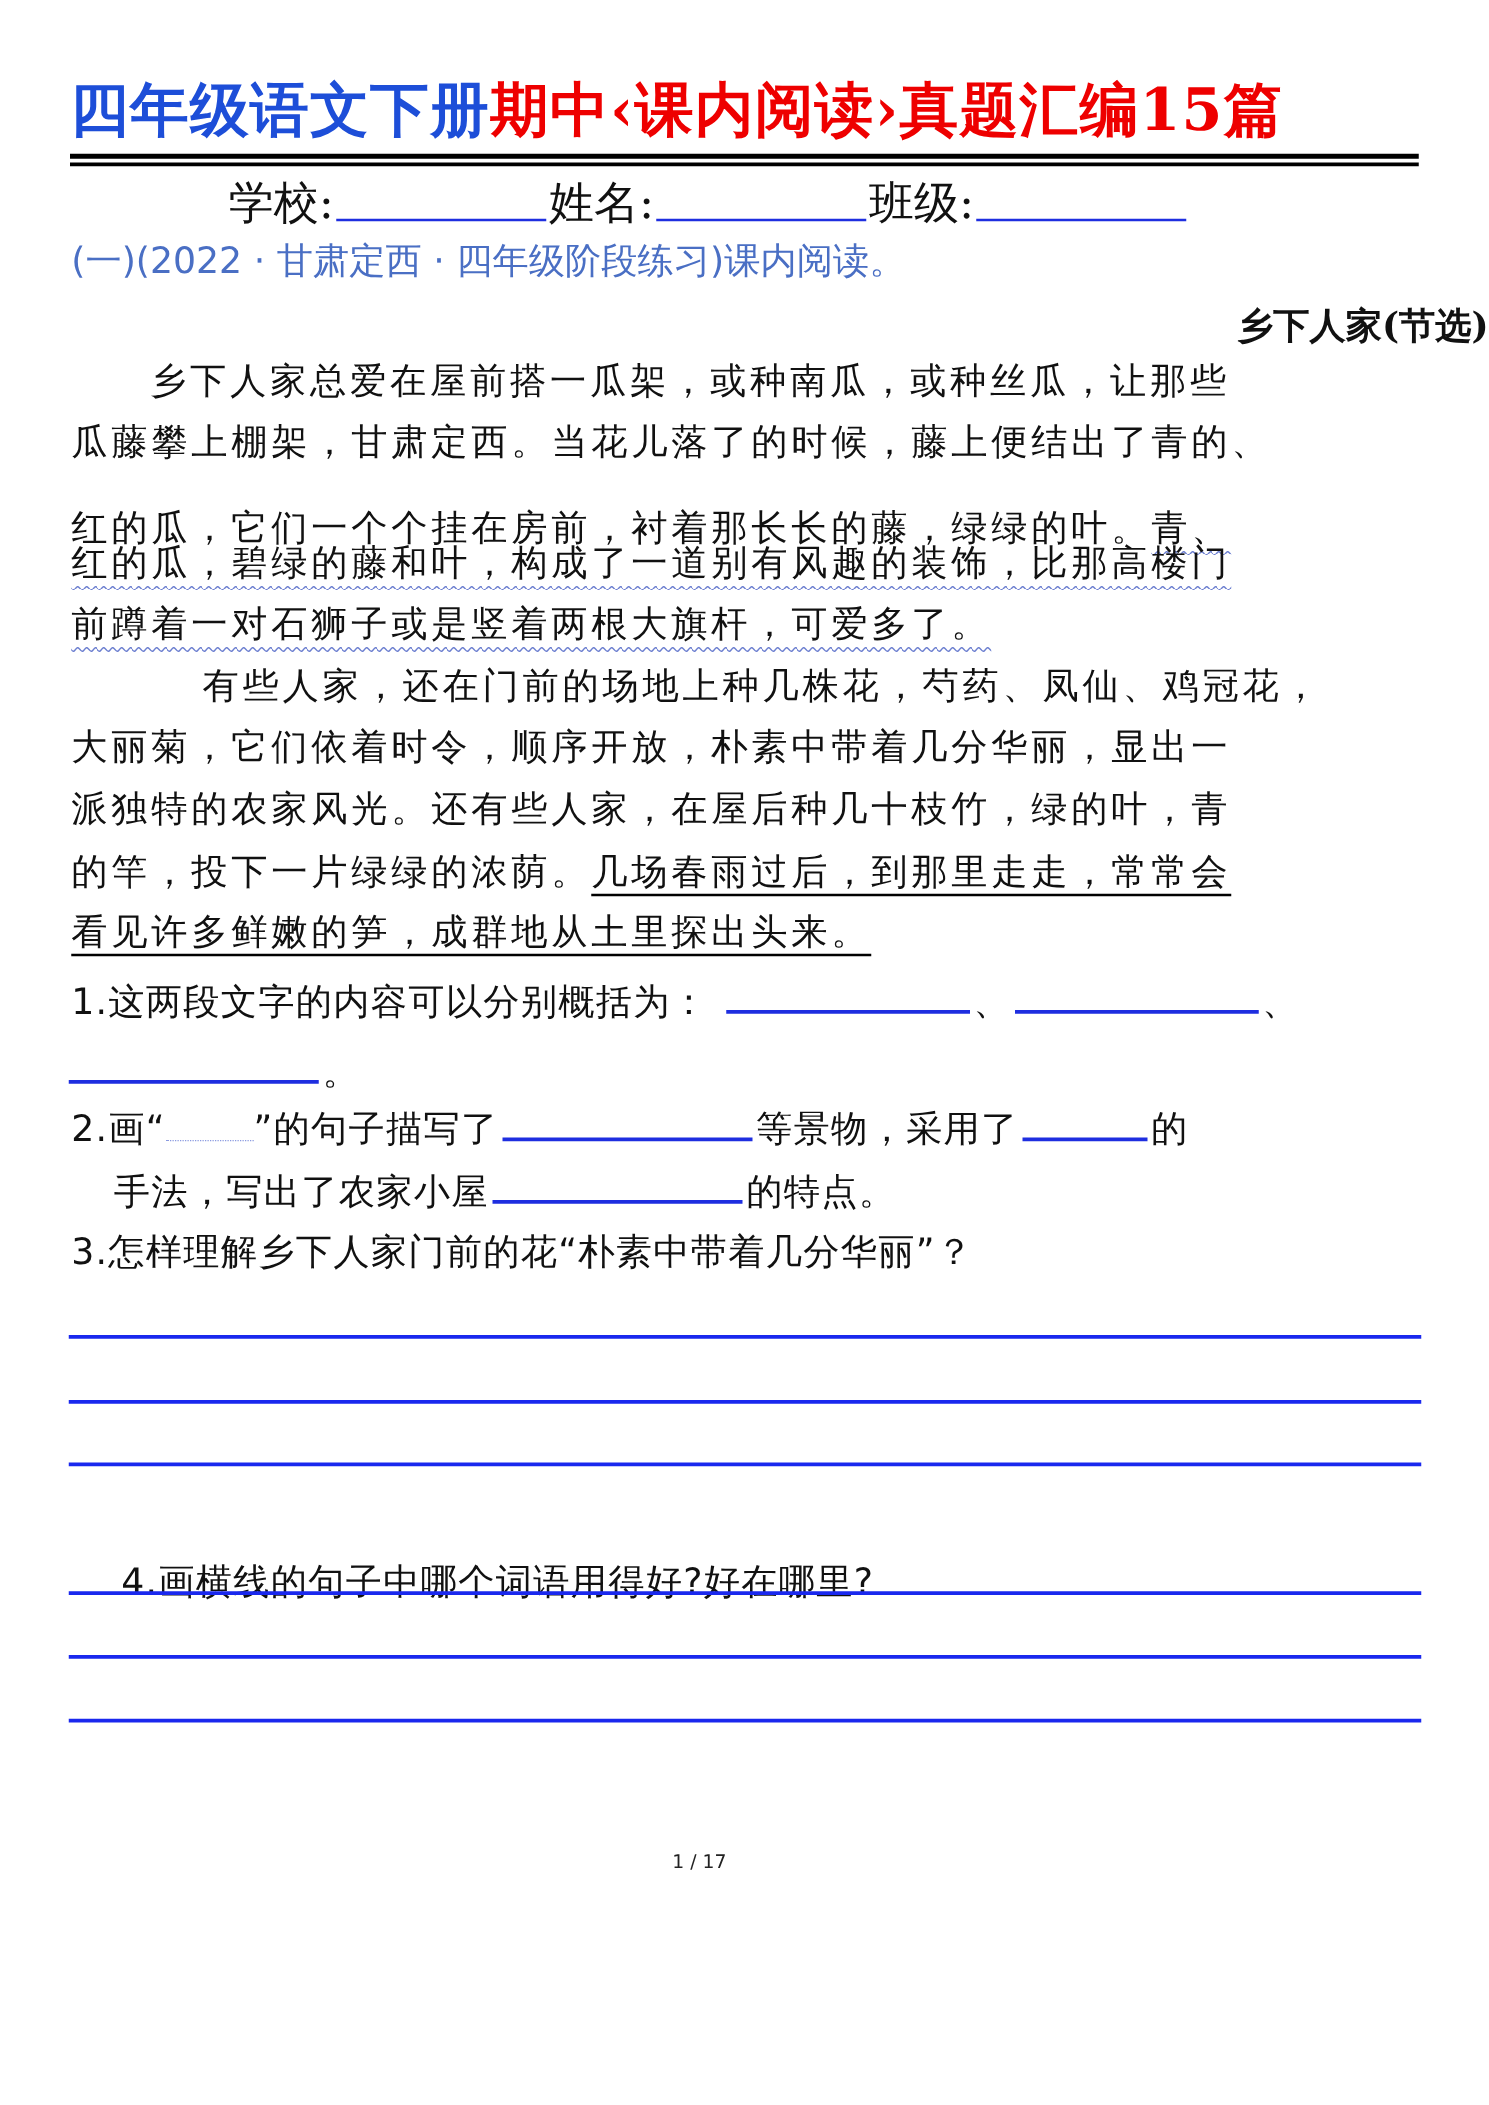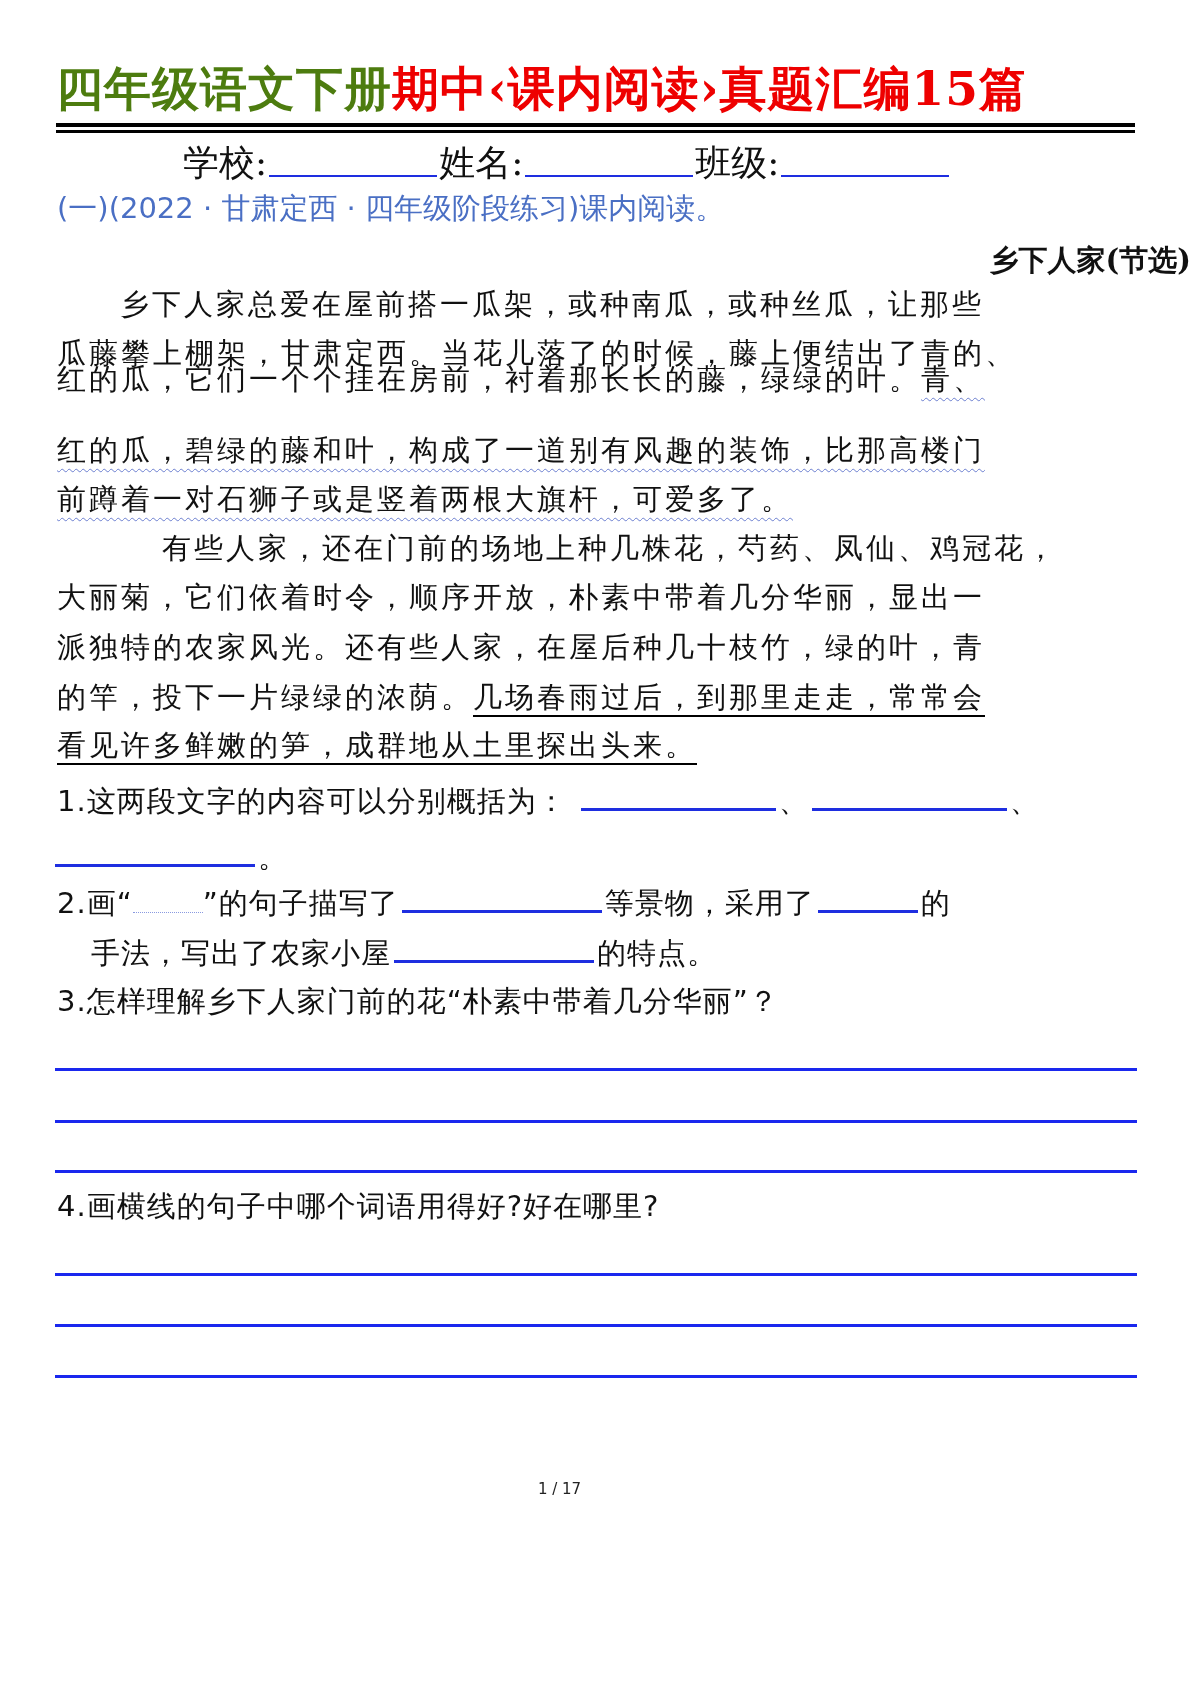--- a/index.html
+++ b/index.html
@@ -1,21 +1,21 @@
 <!DOCTYPE html>
 <html><head>
 <meta charset="utf-8">
 <style>
   html, body { margin: 0; padding: 0; background: #ffffff; }
   body { width: 1191px; height: 1684px; position: relative; overflow: hidden;
          font-family: "DejaVu Serif", "Liberation Serif", serif; color: #111; }
   .abs { position: absolute; }
   .title { left: 56px; top: 58px; width: 1080px; font-size: 47px; font-weight: bold;
            letter-spacing: 1px; white-space: nowrap; line-height: 62px; font-family: "DejaVu Serif", serif; }
-  .title .black { color: #4d7c0f; }
+  .title .black { color: #1d4ed8; }
   .title .red { color: #ee0000; }
   .rule1 { left: 56px; top: 123px; width: 1079px; height: 4px; background: #000; }
   .rule2 { left: 56px; top: 130px; width: 1079px; height: 3px; background: #000; }
   .info { top: 143px; left: 183px; font-size: 36px; line-height: 40px; white-space: nowrap; }
   .info .lbl { display: inline-block; }
   .info .blank { display: inline-block; vertical-align: bottom; border-bottom: 2px solid #1e2ee0; height: 30px; margin: 0 2px 6px 2px; }
   .section { left: 57px; top: 188px; font-size: 29px; color: #4a6fc4; white-space: nowrap; line-height: 40px; font-family: "DejaVu Sans", sans-serif; }
   .art-title { left: 0; width: 1191px; top: 240px; text-align: right; font-size: 29px; font-weight: bold; line-height: 40px; }
   .line { left: 57px; font-size: 29px; line-height: 40px; white-space: nowrap; letter-spacing: 3px; }
   .wavy { text-decoration: underline wavy #6c7fd0; text-decoration-thickness: 1px; text-underline-offset: 8px; }
@@ -38,21 +38,21 @@
 <div class="abs info">
   <span class="lbl">学校:</span><span class="blank" style="width:168px"></span><span class="lbl">姓名:</span><span class="blank" style="width:168px"></span><span class="lbl">班级:</span><span class="blank" style="width:168px"></span>
 </div>
 
 <div class="abs section">(一)(2022 · 甘肃定西 · 四年级阶段练习)课内阅读。</div>
 
 <div class="abs art-title">乡下人家(节选)</div>
 
 <div class="abs line" style="top:284px; left:120px;">乡下人家总爱在屋前搭一瓜架，或种南瓜，或种丝瓜，让那些</div>
 <div class="abs line" style="top:333px;">瓜藤攀上棚架，甘肃定西。当花儿落了的时候，藤上便结出了青的、</div>
-<div class="abs line" style="top:359px;">
+<div class="abs line" style="top:402px;">
   <span>红的瓜，它们一个个挂在房前，衬着那长长的藤，绿绿的叶。</span><span class="wavy">青、</span>
 </div>
 <div class="abs line" style="top:430px;">
   <span class="wavy">红的瓜，碧绿的藤和叶，构成了一道别有风趣的装饰，比那高楼门</span>
 </div>
 <div class="abs line" style="top:479px;">
   <span class="wavy">前蹲着一对石狮子或是竖着两根大旗杆，可爱多了。</span>
 </div>
 
 <div class="abs line" style="top:528px; left:120px;margin-left:42px;">有些人家，还在门前的场地上种几株花，芍药、凤仙、鸡冠花，</div>
@@ -79,20 +79,20 @@
   <span>手法，写出了农家小屋</span><span class="fill" style="width:200px;"></span><span>的特点。</span>
 </div>
 
 <div class="abs q" style="top:981px;">
   <span>3.</span><span>怎样理解乡下人家门前的花“朴素中带着几分华丽”？</span>
 </div>
 <div class="abs ansline" style="top:1068px;"></div>
 <div class="abs ansline" style="top:1120px;"></div>
 <div class="abs ansline" style="top:1170px;"></div>
 
-<div class="abs q" style="top:1186px;">
+<div class="abs q" style="top:1245px;margin-left:40px;">
   <span>4.</span><span>画横线的句子中哪个词语用得好?好在哪里?</span>
 </div>
 <div class="abs ansline" style="top:1273px;"></div>
 <div class="abs ansline" style="top:1324px;"></div>
 <div class="abs ansline" style="top:1375px;"></div>
 
 <div class="abs pagenum">1 / 17</div>
 
 </body></html>

